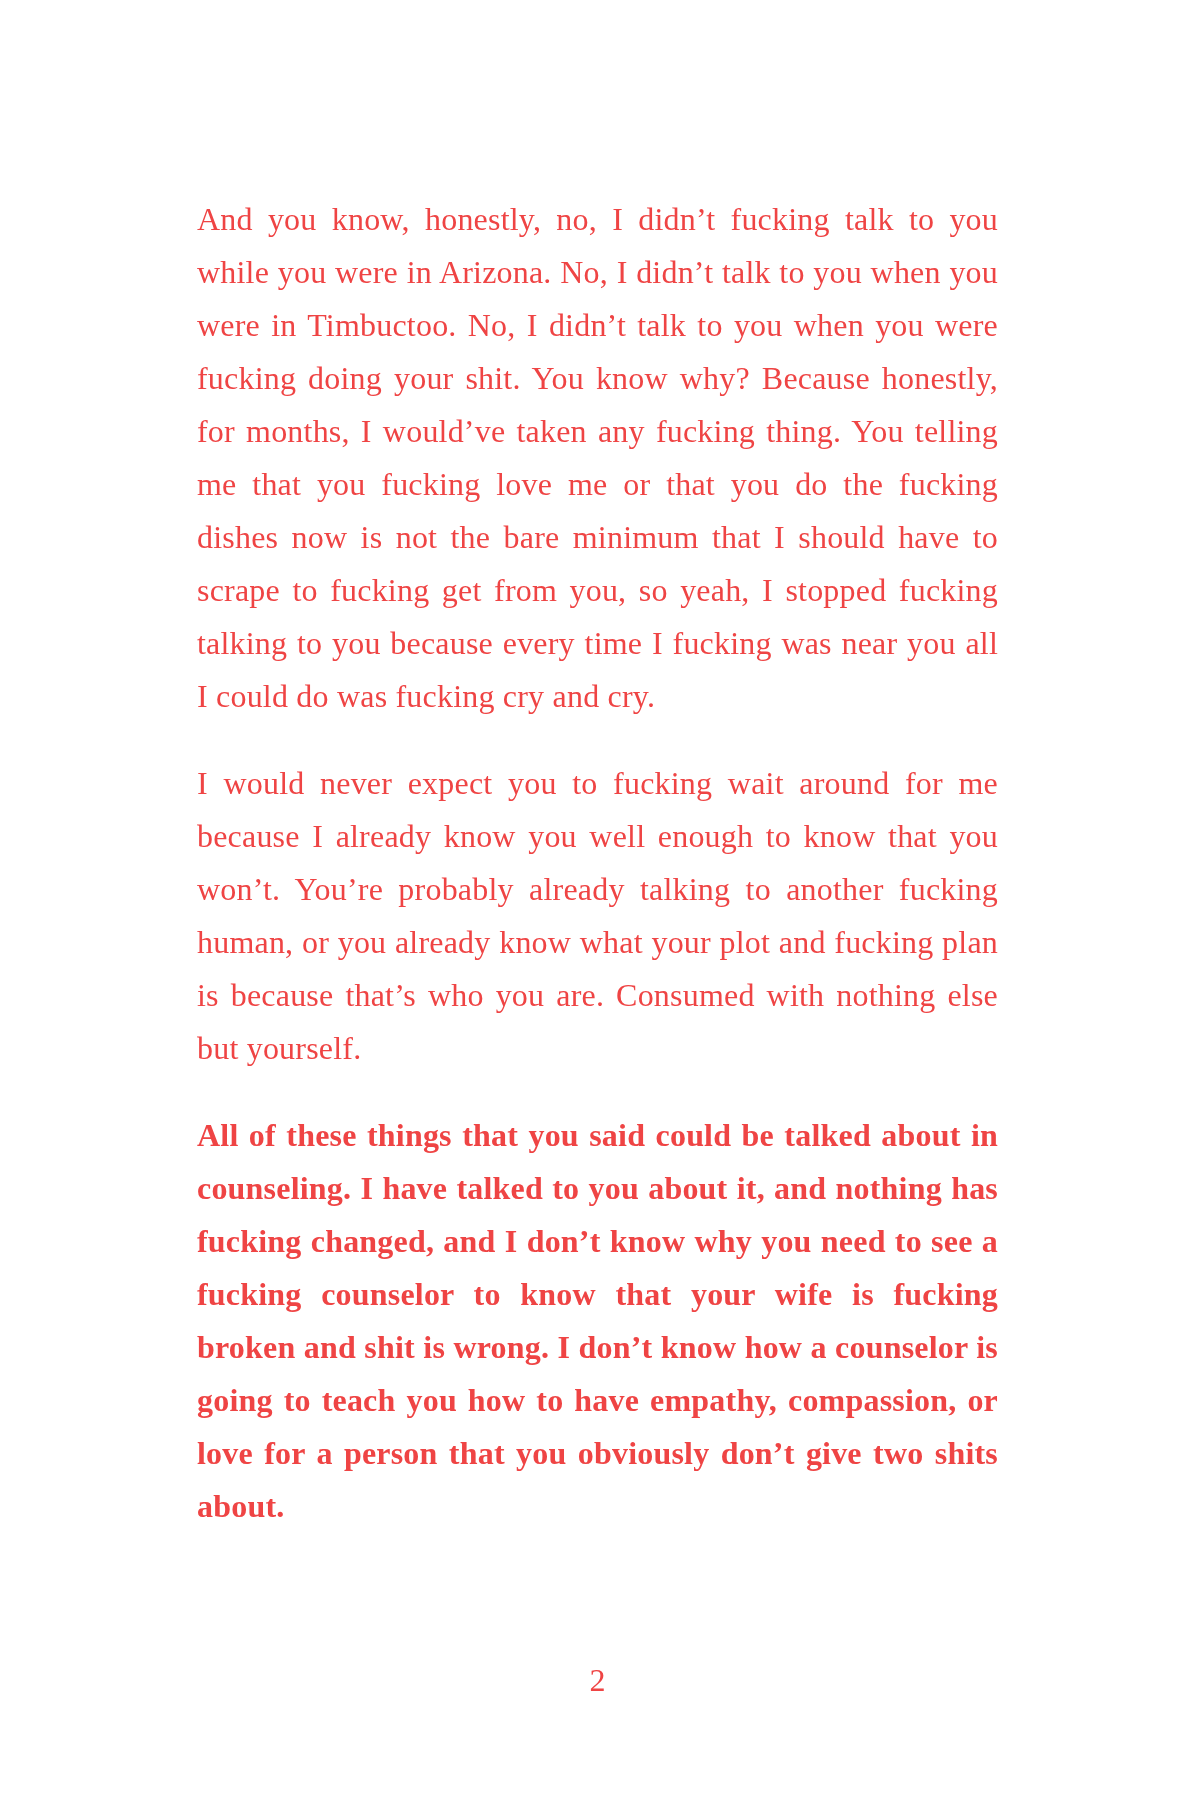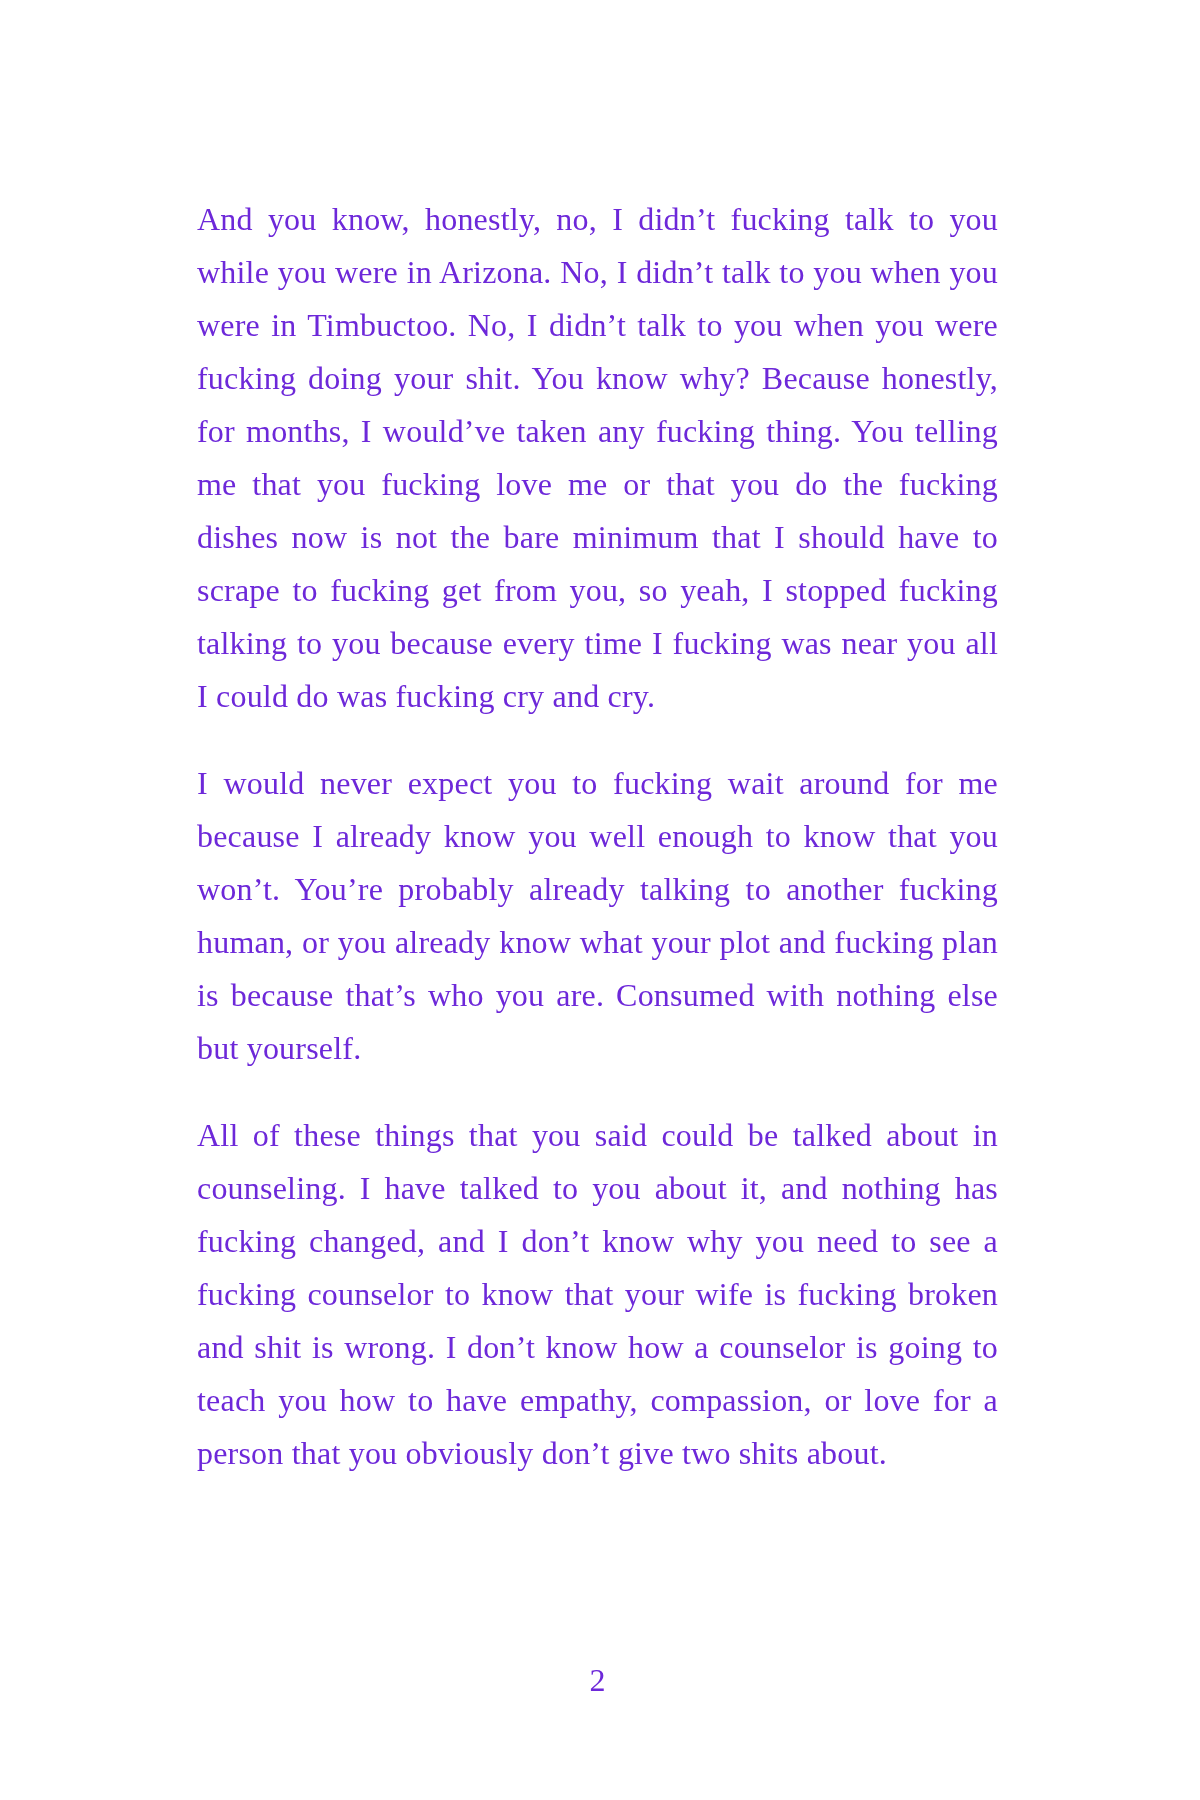--- a/index.html
+++ b/index.html
@@ -5,41 +5,42 @@
   html, body {
     margin: 0;
     padding: 0;
     background: #ffffff;
   }
   .page {
     position: relative;
     width: 1173px;
     height: 1800px;
     background: #ffffff;
-    color: #6d28d9;
+    color: #ef4444;
     font-family: "Liberation Serif", "DejaVu Serif", serif;
     overflow: hidden;
   }
   .page-body {
     position: absolute;
     left: 197px;
     top: 193px;
     width: 801px;
     font-size: 32px;
     line-height: 53px;
     text-align: justify;
     text-justify: inter-word;
     letter-spacing: 0.2px;
   }
   .page-body p {
     margin: 0 0 34px 0;
     padding: 0;
   }
   .page-body p:last-child {
     margin-bottom: 0;
+    font-weight: bold;
   }
   .page-footer {
     position: absolute;
     left: 197px;
     top: 1654px;
     width: 801px;
     text-align: center;
     font-size: 32px;
     line-height: 53px;
   }

